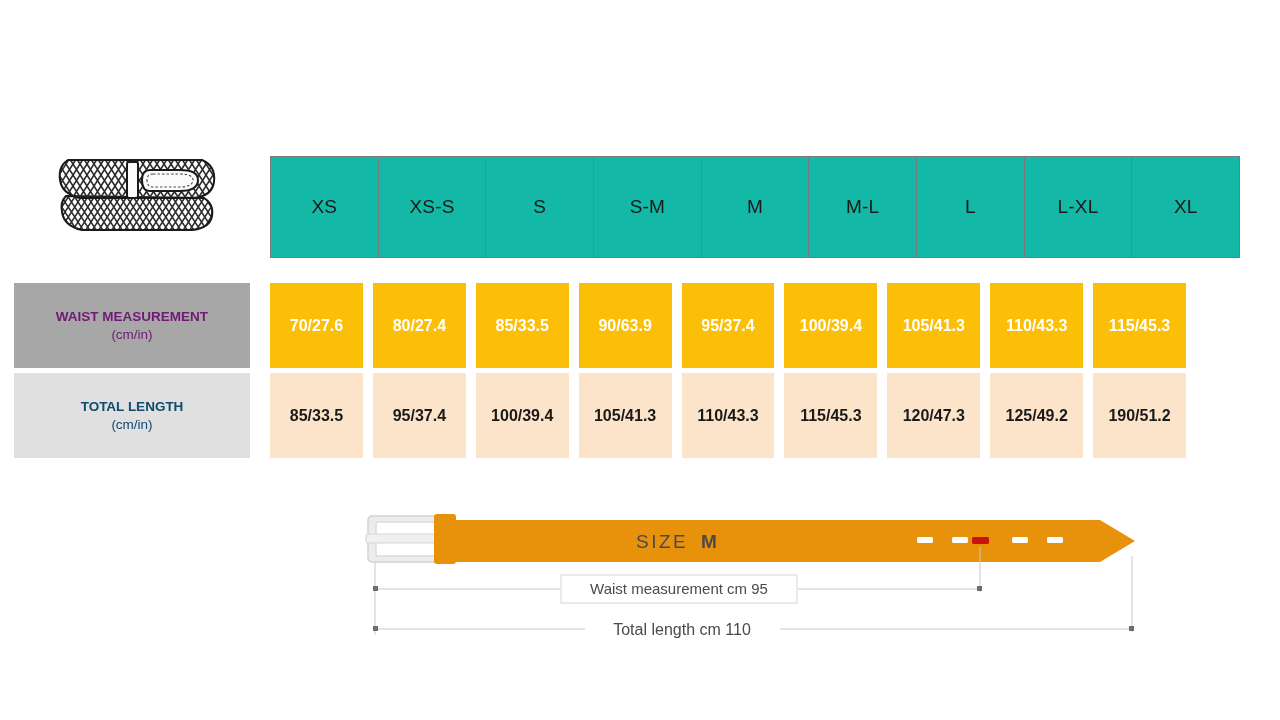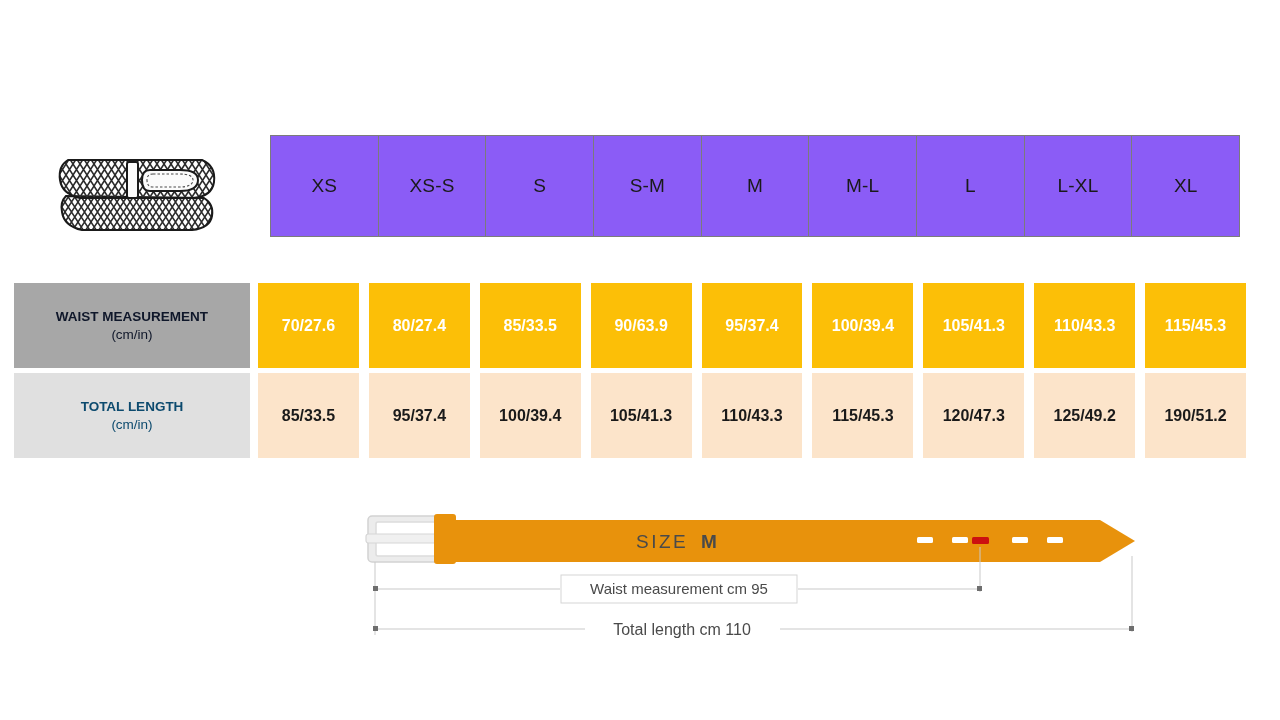--- a/index.html
+++ b/index.html
@@ -22,46 +22,46 @@
     left: 52px;
     top: 142px;
     width: 172px;
     height: 100px;
   }
 
   
   #size-header-row {
     position: absolute;
     left: 270px;
-    top: 135px;
+    top: 156px;
     width: 970px;
     height: 102px;
     display: flex;
     border: 1px solid #7b7b7b;
     box-sizing: border-box;
-    background: #8b5cf6;
+    background: #14b8a6;
   }
   #size-header-row .hcell {
     flex: 1 1 0;
     display: flex;
     align-items: center;
     justify-content: center;
     border-right: 1px solid #7b7b7b;
     box-sizing: border-box;
     font-size: 19px;
     color: #1a1a1a;
     letter-spacing: .2px;
   }
   #size-header-row .hcell:last-child { border-right: none; }
 
   
   .row-band {
     position: absolute;
-    left: 258px;
-    width: 988px;
+    left: 270px;
+    width: 916px;
     display: flex;
     gap: 10px;
   }
   #waist-values-row { top: 283px; height: 85px; }
   #length-values-row { top: 373px; height: 85px; }
 
   .vcell {
     flex: 1 1 0;
     display: flex;
     align-items: center;
@@ -90,21 +90,21 @@
     align-items: center;
     justify-content: center;
     text-align: center;
     line-height: 1.3;
     font-size: 13.5px;
     font-weight: bold;
   }
   #waist-label {
     top: 283px; height: 85px;
     background: #A7A7A7;
-    color: #0f172a;
+    color: #701a75;
   }
   #length-label {
     top: 373px; height: 85px;
     background: #E0E0E0;
     color: #0c4a6e;
   }
   .row-label .unit { font-weight: normal; }
 
   
   #belt-diagram {

